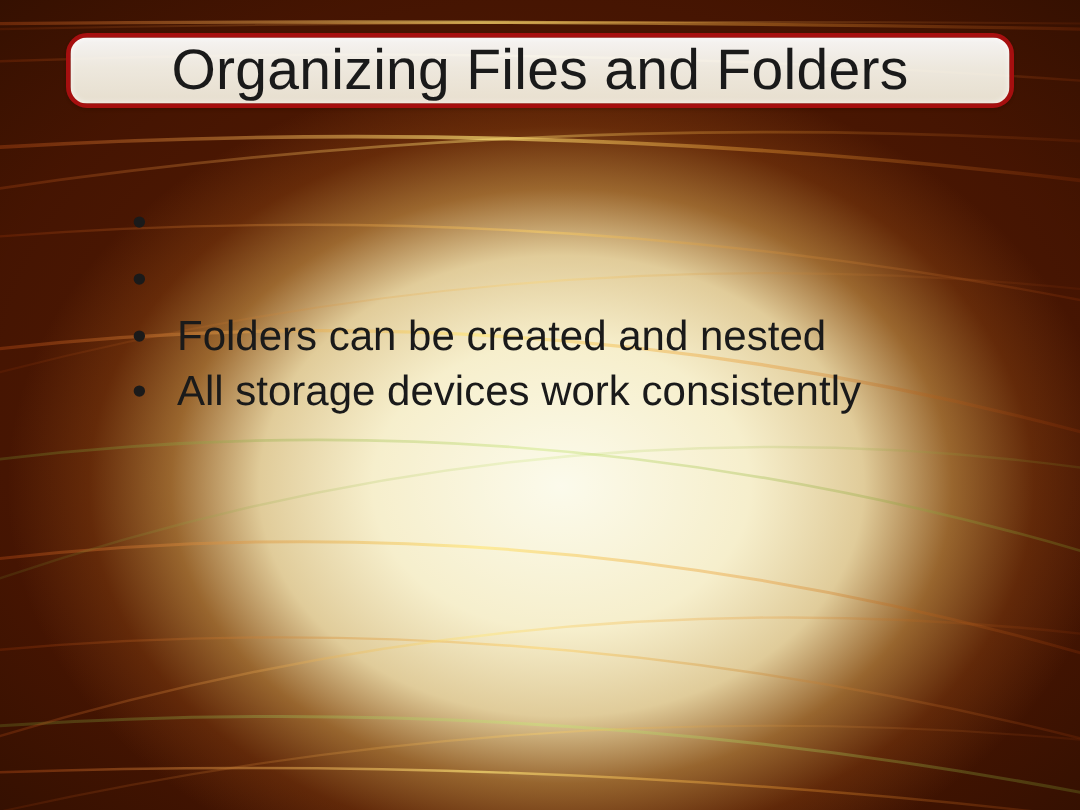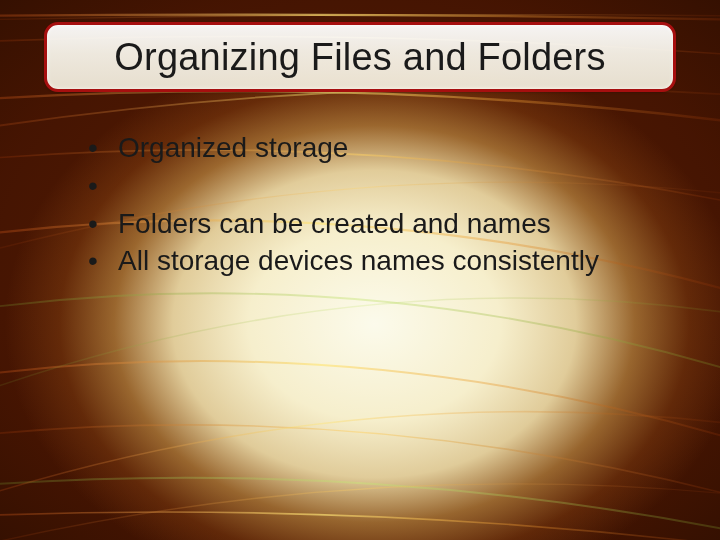--- a/index.html
+++ b/index.html
@@ -23,21 +23,21 @@
       position: absolute;
       top: 0; left: 0;
       width: 100%; height: 100%;
       pointer-events: none;
     }
     .title-box {
       position: absolute;
       left: 44px;
       top: 22px;
       width: 632px;
-      height: 70px;
+      height: 50px;
       background: linear-gradient(to bottom,
         rgba(255,255,255,0.95) 0%,
         rgba(252,250,240,0.92) 45%,
         rgba(248,244,228,0.90) 100%);
       border: 3px solid #a60f0f;
       border-radius: 14px;
       display: flex;
       align-items: center;
       justify-content: center;
       box-shadow: inset 0 0 4px rgba(255,255,255,0.8), 0 1px 2px rgba(0,0,0,0.15);
@@ -115,26 +115,25 @@
   <path d="M 750 496 Q 360 456 -30 548" stroke="url(#streak2)" stroke-width="1.4" fill="none" opacity="0.7"></path>
 </svg>
 
 <div class="title-box">
   <div class="title-text">Organizing Files and Folders</div>
 </div>
 
 <div class="content">
   <div class="bullet-row">
     <span class="bullet-dot">•</span>
-    <span class="bullet-text">Organized storage</span>
   </div>
   <div class="bullet-row">
     <span class="bullet-dot">•</span>
   </div>
   <div class="bullet-row">
     <span class="bullet-dot">•</span>
-    <span class="bullet-text">Folders can be created and names</span>
+    <span class="bullet-text">Folders can be created and nested</span>
   </div>
   <div class="bullet-row">
     <span class="bullet-dot">•</span>
-    <span class="bullet-text">All storage devices names consistently</span>
+    <span class="bullet-text">All storage devices work consistently</span>
   </div>
 </div>
 
 </body></html>

